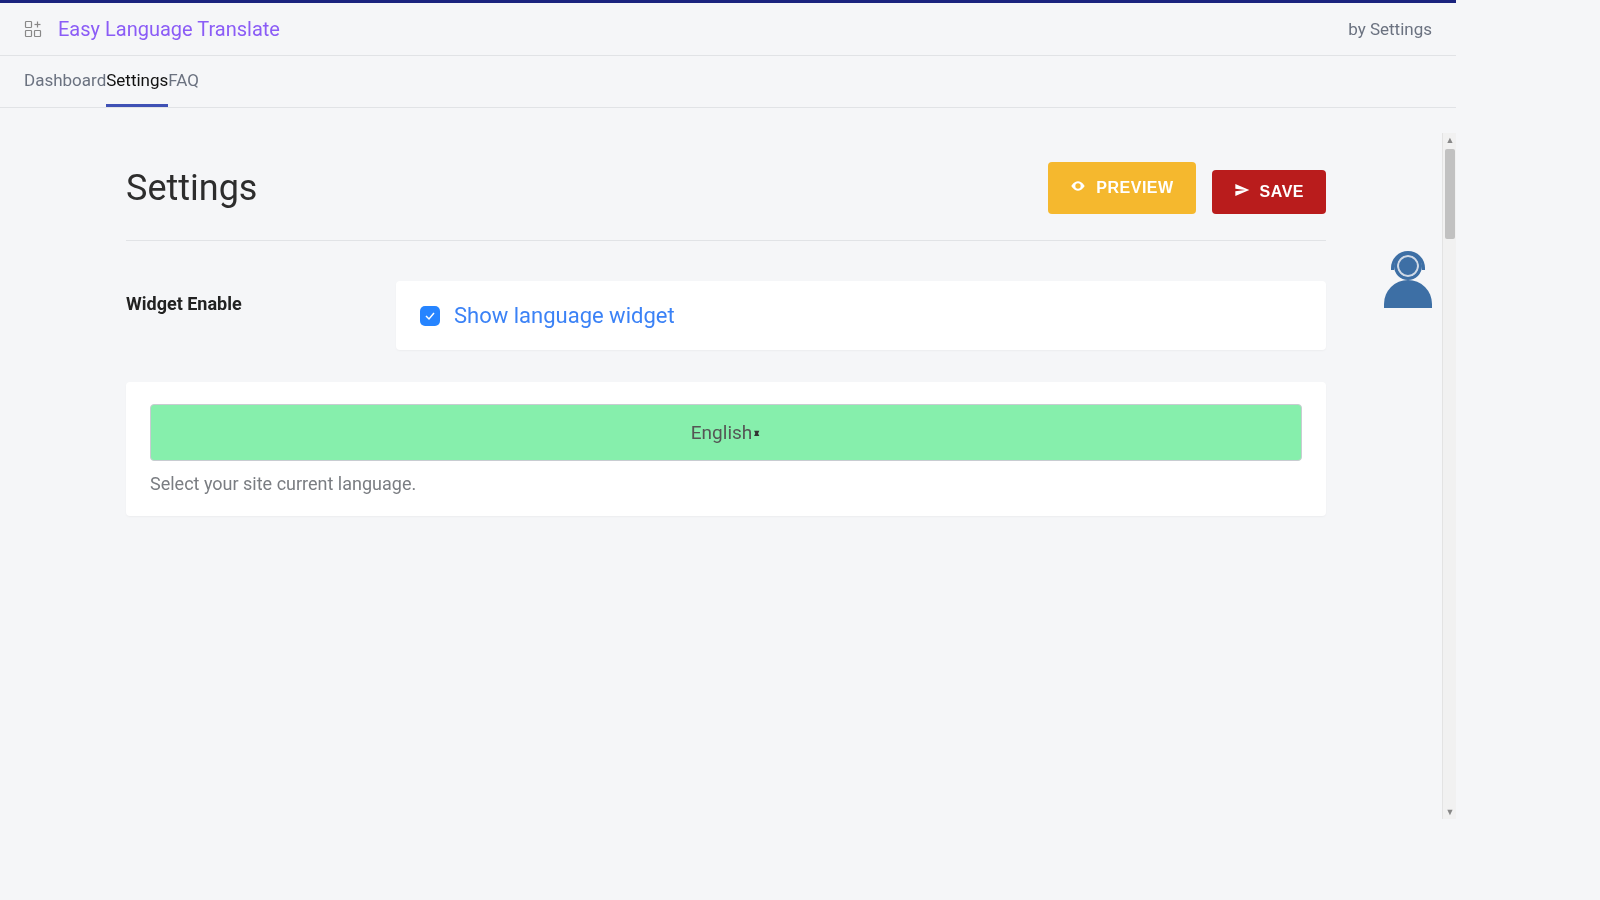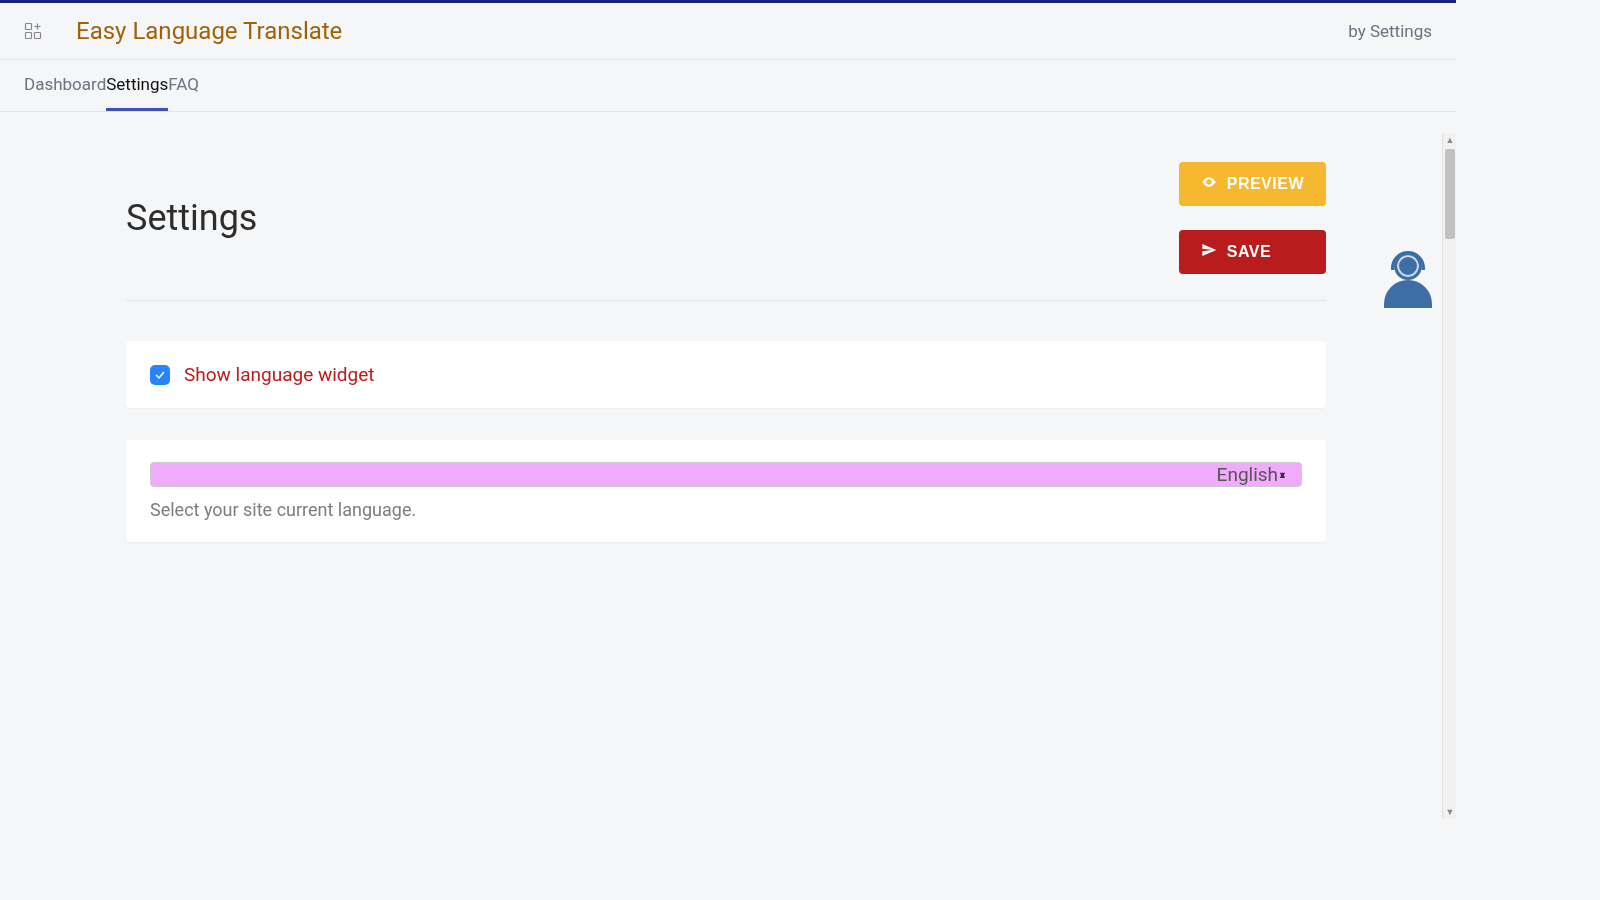--- a/index.html
+++ b/index.html
@@ -20,21 +20,21 @@
   padding: 14px 24px;
   background: #f5f6f8;
   border-bottom: 1px solid #e1e3e6;
 }
 .topbar-left { display: flex; align-items: center; gap: 16px; }
 .app-logo {
   width: 18px; height: 18px;
   display: inline-flex; align-items: center; justify-content: center;
   color: #8b8b8b;
 }
-.app-title { font-size: 24px; font-weight: 400; color: #a16207; margin-left: 18px; }
+.app-title { font-size: 20px; font-weight: 400; color: #8b5cf6; }
 .by-text { font-size: 17px; color: #6b7280; }
 .tabs {
   display: flex;
   padding: 0 24px;
   border-bottom: 1px solid #e1e3e6;
   background: #f5f6f8;
 }
 .tab {
   padding: 14px 0 14px 0;
   font-size: 17px;
@@ -63,21 +63,21 @@
 }
 .page-head {
   display: flex;
   align-items: center;
   justify-content: space-between;
   padding-bottom: 26px;
   border-bottom: 1px solid #e1e3e6;
   margin-bottom: 40px;
 }
 .page-title { font-size: 36px; font-weight: 400; color: #2d2d2d; }
-.btn-row { display: flex; gap: 16px; flex-direction: column; }
+.btn-row { display: flex; gap: 16px; }
 .btn {
   display: inline-flex;
   align-items: center;
   gap: 10px;
   border: none;
   border-radius: 4px;
   padding: 12px 22px;
   font-size: 16px;
   font-weight: 600;
   letter-spacing: 0.5px;
@@ -109,33 +109,33 @@
 .check-wrap { display: flex; align-items: center; gap: 14px; }
 .checkbox {
   width: 20px; height: 20px;
   border-radius: 5px;
   background: #2684ff;
   display: inline-flex;
   align-items: center; justify-content: center;
   cursor: pointer;
 }
 .checkbox svg { width: 12px; height: 12px; stroke: #fff; stroke-width: 3; fill: none; }
-.check-label { font-size: 19px; color: #b91c1c; }
+.check-label { font-size: 22px; color: #3b82f6; }
 .select-box {
   width: 100%;
   border: 1px solid #c8ccd1;
   border-radius: 4px;
-  padding: 0 14px;
+  padding: 16px 14px;
   font-size: 19px;
   color: #555;
   display: flex;
   align-items: center;
-  justify-content: flex-end;
-  cursor: pointer;
-  background: #f0abfc;
+  justify-content: center;
+  cursor: pointer;
+  background: #86efac;
 }
 .select-arrows {
   display: flex; flex-direction: column; line-height: 0; color: #333;
 }
 .select-arrows span { font-size: 9px; }
 .helper-text {
   margin-top: 12px;
   font-size: 18px;
   color: #7a7d82;
 }
@@ -242,20 +242,21 @@
             <svg viewBox="0 0 24 24">
                 <path d="M2 21l21-9L2 3v7l15 2-15 2v7z"></path>
               </svg>
           </span>
           <span>SAVE</span>
         </button>
       </div>
     </div>
 
     <div class="form-row">
+      <div class="form-label">Widget Enable</div>
       <div class="form-card">
         <div class="check-wrap">
           <span class="checkbox">
             <svg viewBox="0 0 24 24">
                 <polyline points="4 12 10 18 20 6"></polyline>
               </svg>
           </span>
           <span class="check-label">Show language widget</span>
         </div>
       </div>

